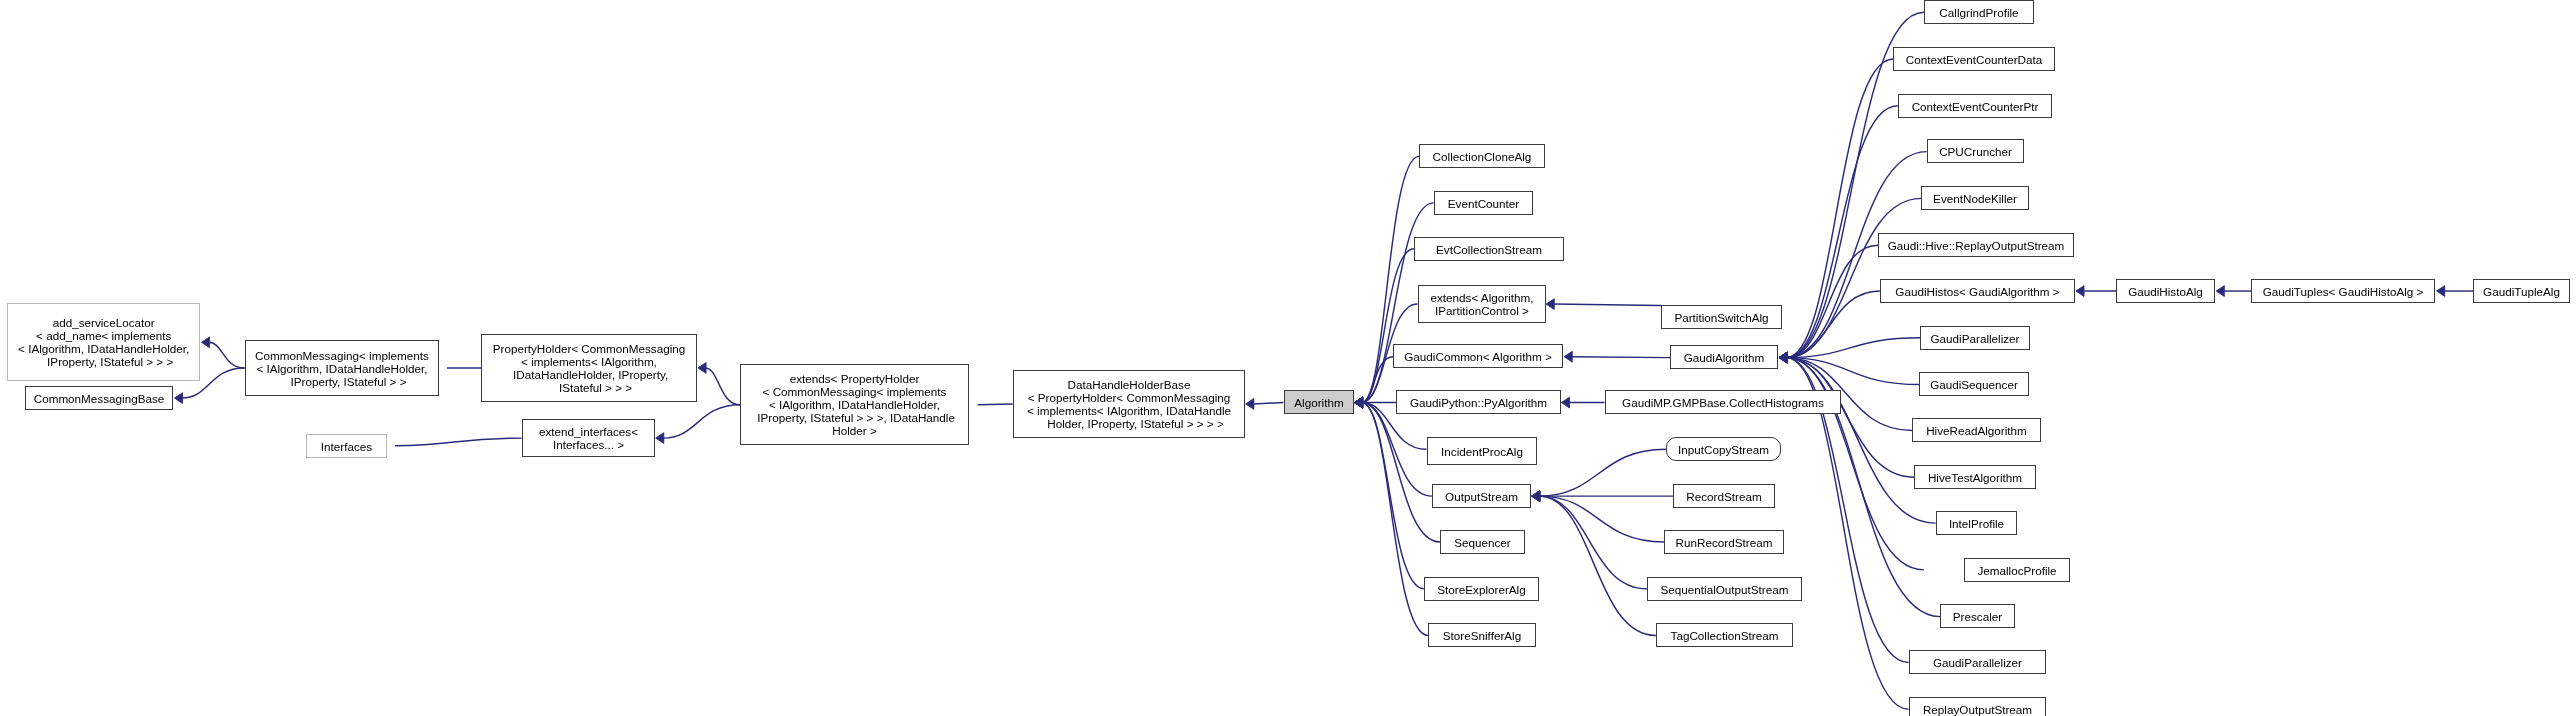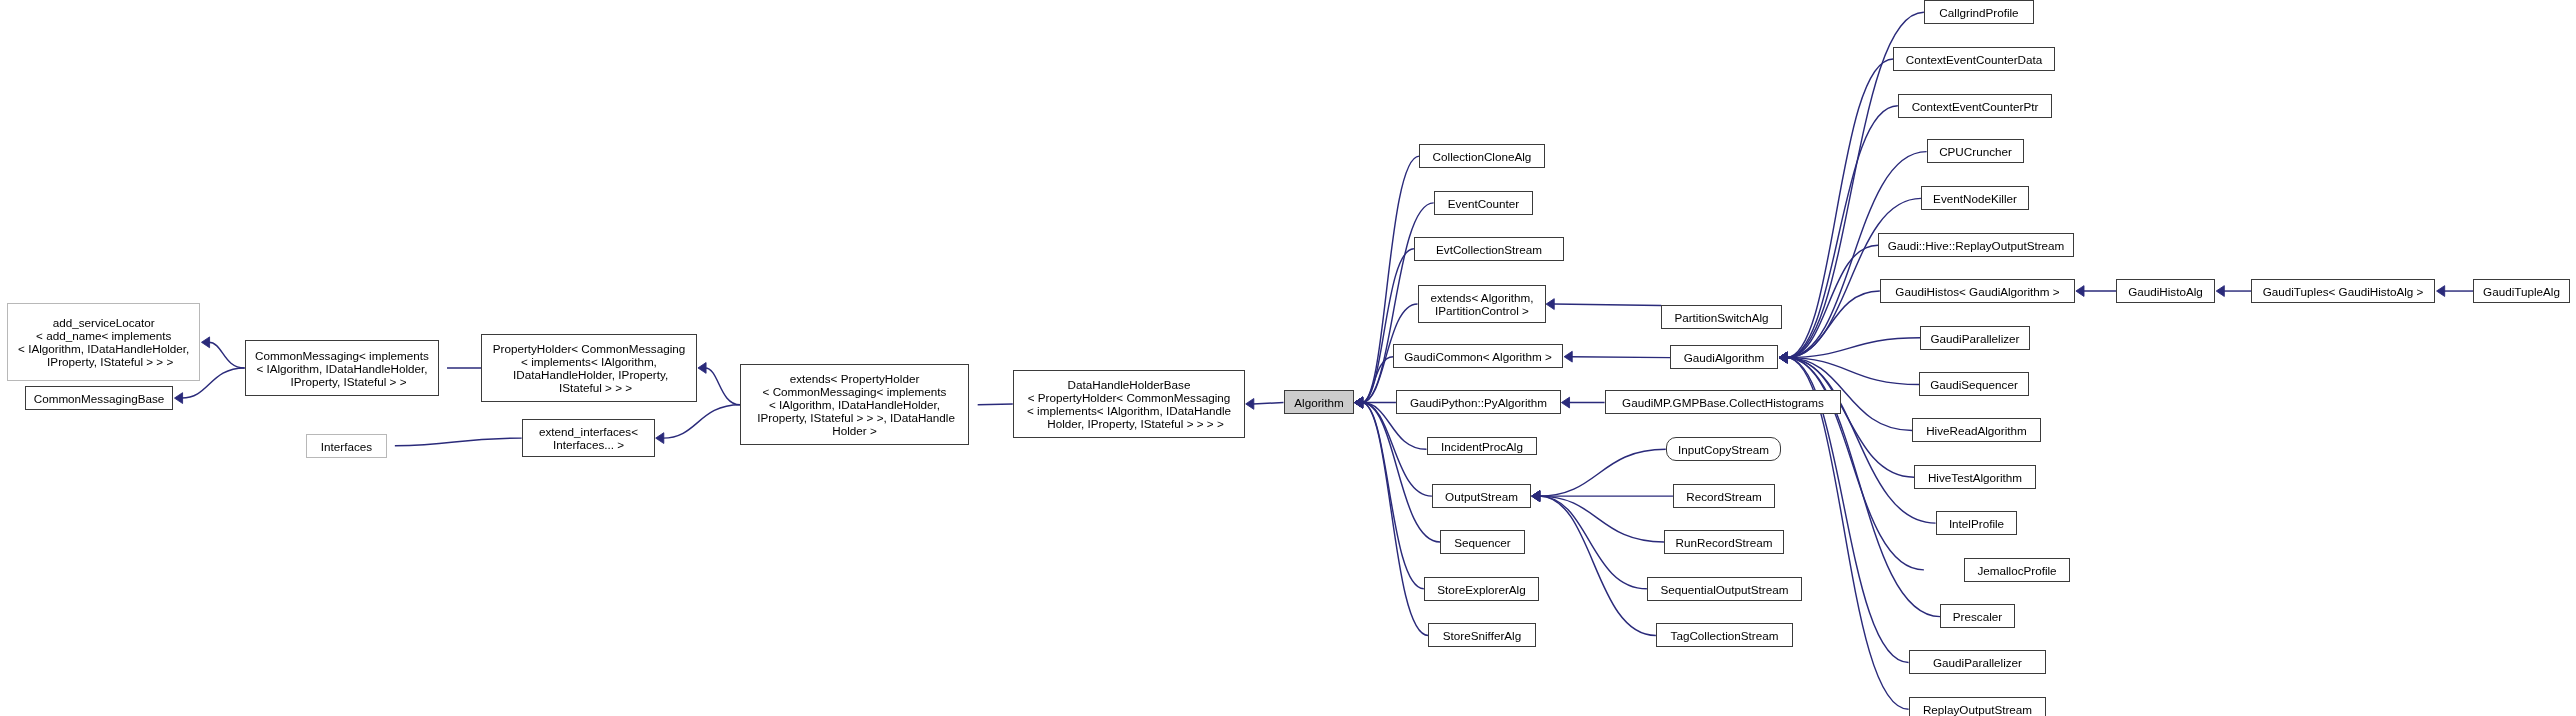--- a/index.html
+++ b/index.html
@@ -227,21 +227,21 @@
 &lt; implements&lt; IAlgorithm, IDataHandle
     Holder, IProperty, IStateful &gt; &gt; &gt; &gt;</span></div>
       <div class="node current" style="left: 1284px; top: 390px; width: 70px; height: 24px;"><span>Algorithm</span></div>
       <div class="node dark" style="left: 1419px; top: 144px; width: 126px; height: 24px;"><span>CollectionCloneAlg</span></div>
       <div class="node dark" style="left: 1434px; top: 191px; width: 99px; height: 24px;"><span>EventCounter</span></div>
       <div class="node dark" style="left: 1414px; top: 237px; width: 150px; height: 24px;"><span>EvtCollectionStream</span></div>
       <div class="node dark" style="left: 1418px; top: 285px; width: 128px; height: 38px;"><span>extends&lt; Algorithm,
 IPartitionControl &gt;</span></div>
       <div class="node dark" style="left: 1393px; top: 344px; width: 170px; height: 24px;"><span>GaudiCommon&lt; Algorithm &gt;</span></div>
       <div class="node dark" style="left: 1396px; top: 390px; width: 165px; height: 24px;"><span>GaudiPython::PyAlgorithm</span></div>
-      <div class="node dark" style="left: 1427px; top: 437px; width: 110px; height: 18px;"><span>IncidentProcAlg</span></div>
+      <div class="node dark" style="left: 1427px; top: 437px; width: 110px; height: 28px;"><span>IncidentProcAlg</span></div>
       <div class="node dark" style="left: 1432px; top: 484px; width: 99px; height: 24px;"><span>OutputStream</span></div>
       <div class="node dark" style="left: 1440px; top: 530px; width: 85px; height: 24px;"><span>Sequencer</span></div>
       <div class="node dark" style="left: 1424px; top: 577px; width: 115px; height: 24px;"><span>StoreExplorerAlg</span></div>
       <div class="node dark" style="left: 1428px; top: 623px; width: 108px; height: 24px;"><span>StoreSnifferAlg</span></div>
       <div class="node dark" style="left: 1661px; top: 293px; width: 121px; height: 24px; margin-top: 12px;"><span>PartitionSwitchAlg</span></div>
       <div class="node dark" style="left: 1670px; top: 345px; width: 108px; height: 24px;"><span>GaudiAlgorithm</span></div>
       <div class="node dark" style="left: 1605px; top: 390px; width: 236px; height: 24px;"><span>GaudiMP.GMPBase.CollectHistograms</span></div>
       <div class="node dark" style="left: 1666px; top: 437px; width: 115px; height: 24px; border-radius: 10px;"><span>InputCopyStream</span></div>
       <div class="node dark" style="left: 1673px; top: 484px; width: 102px; height: 24px;"><span>RecordStream</span></div>
       <div class="node dark" style="left: 1664px; top: 530px; width: 120px; height: 24px;"><span>RunRecordStream</span></div>

